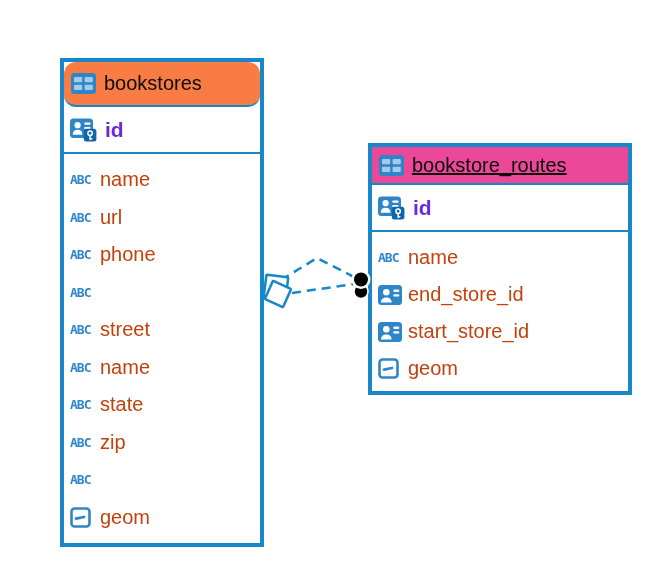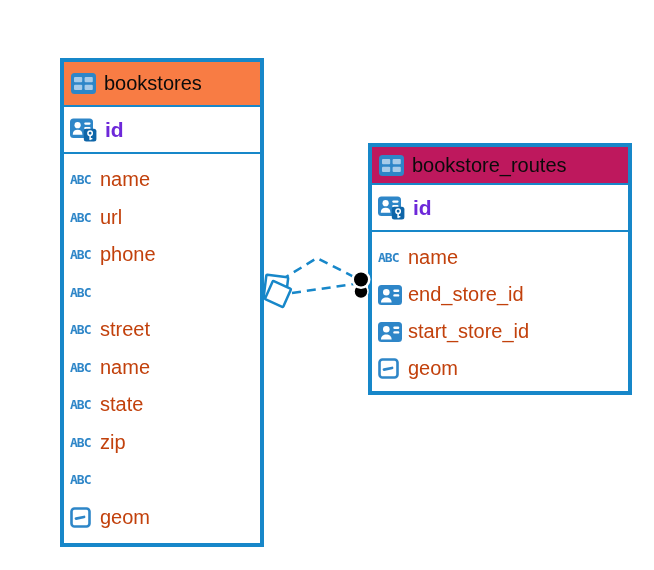--- a/index.html
+++ b/index.html
@@ -14,21 +14,21 @@
     position:absolute; box-sizing:border-box; background:#ffffff;
     border:4px solid #1787c9; display:flex; flex-direction:column;
   }
   .db-table.bookstores { left:60px; top:58px; width:204px; height:489px; }
   .db-table.routes     { left:368px; top:143px; width:264px; height:252px; }
 
   .tbl-header {
     display:flex; align-items:center; gap:8px; padding:0 7px;
     border-bottom:2px solid #1787c9; flex:0 0 auto;
   }
-  .bookstores .tbl-header { height:43px; }
+  .bookstores .tbl-header { height:43px;border-radius:12px; }
   .routes .tbl-header     { height:36px; }
   .tbl-title { font-size:20px; font-weight:400; color:#0b0b0b; white-space:nowrap; }
 
   .pk-row {
     display:flex; align-items:center; gap:8px; padding:0 6px;
     border-bottom:2px solid #1787c9; flex:0 0 auto; background:#fff;
   }
   .bookstores .pk-row { height:45px; }
   .routes .pk-row     { height:45px; }
   .pk-label { font-size:21px; font-weight:700; color:#6d28d9; }
@@ -143,21 +143,21 @@
                 <path d="M6 11.6L14 10" stroke="#2e86c8" stroke-width="2.8" stroke-linecap="round"></path>
               </svg>
             </span>
           </span>
           <span class="field-label">geom</span>
         </div>
       </div>
   </div>
 
   <div class="db-table routes">
-    <div class="tbl-header" style="background:#be185d;">
+    <div class="tbl-header" style="background:#ec4899;text-decoration:underline;">
       <span style="display:flex;">
         <svg width="25" height="21" viewBox="0 0 25 21">
           <rect width="25" height="21" rx="3.5" fill="#2e86c8"></rect>
           <rect x="3" y="4" width="8.2" height="5.2" rx="1" fill="#a6cbe9"></rect>
           <rect x="13.6" y="4" width="8.2" height="5.2" rx="1" fill="#a6cbe9"></rect>
           <rect x="3" y="11.8" width="8.2" height="5.2" rx="1" fill="#a6cbe9"></rect>
           <rect x="13.6" y="11.8" width="8.2" height="5.2" rx="1" fill="#a6cbe9"></rect>
         </svg>
       </span>
       <span class="tbl-title">bookstore_routes</span>

